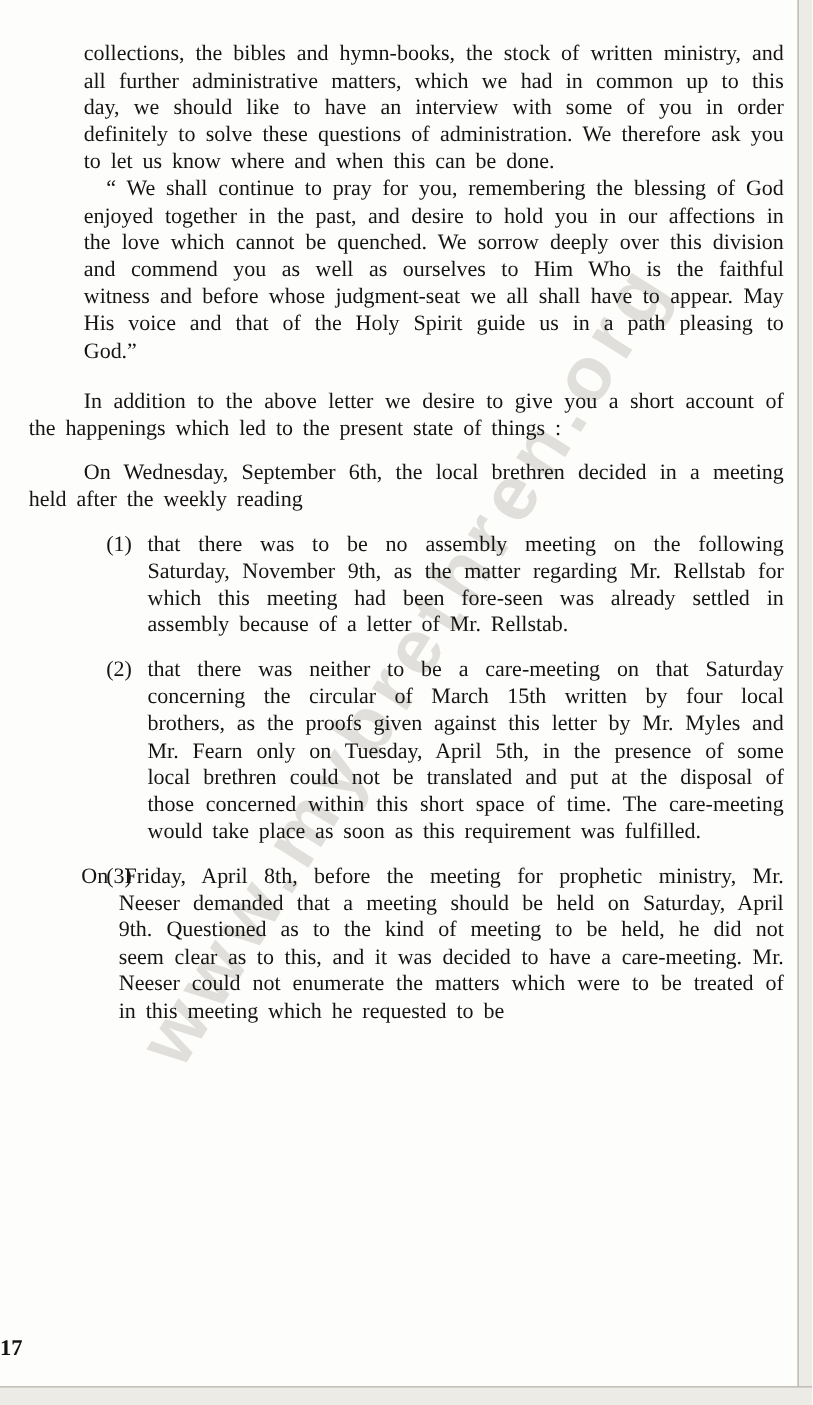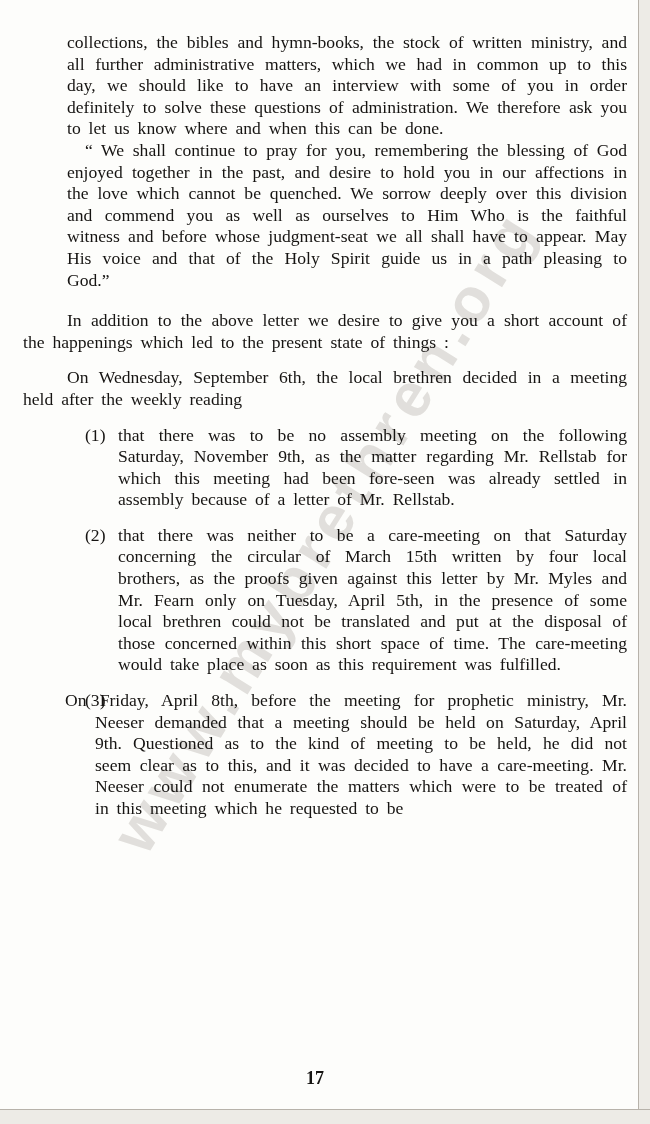--- a/index.html
+++ b/index.html
@@ -50,21 +50,21 @@
 
   .mb-s { margin-bottom: 19px; }
   .mb-m { }
   .mb-l { margin-bottom: 14px; }
 
   .page-number {
     position: absolute;
     left: 0;
     right: 20px;
     bottom: 34px;
-    text-align: center;
+    text-align: left;
     font-weight: bold;
     font-size: 18px;
     z-index: 2;
   }
 
   .watermark {
     position: absolute;
     left: -245px;
     top: 520px;
     width: 1140px;

